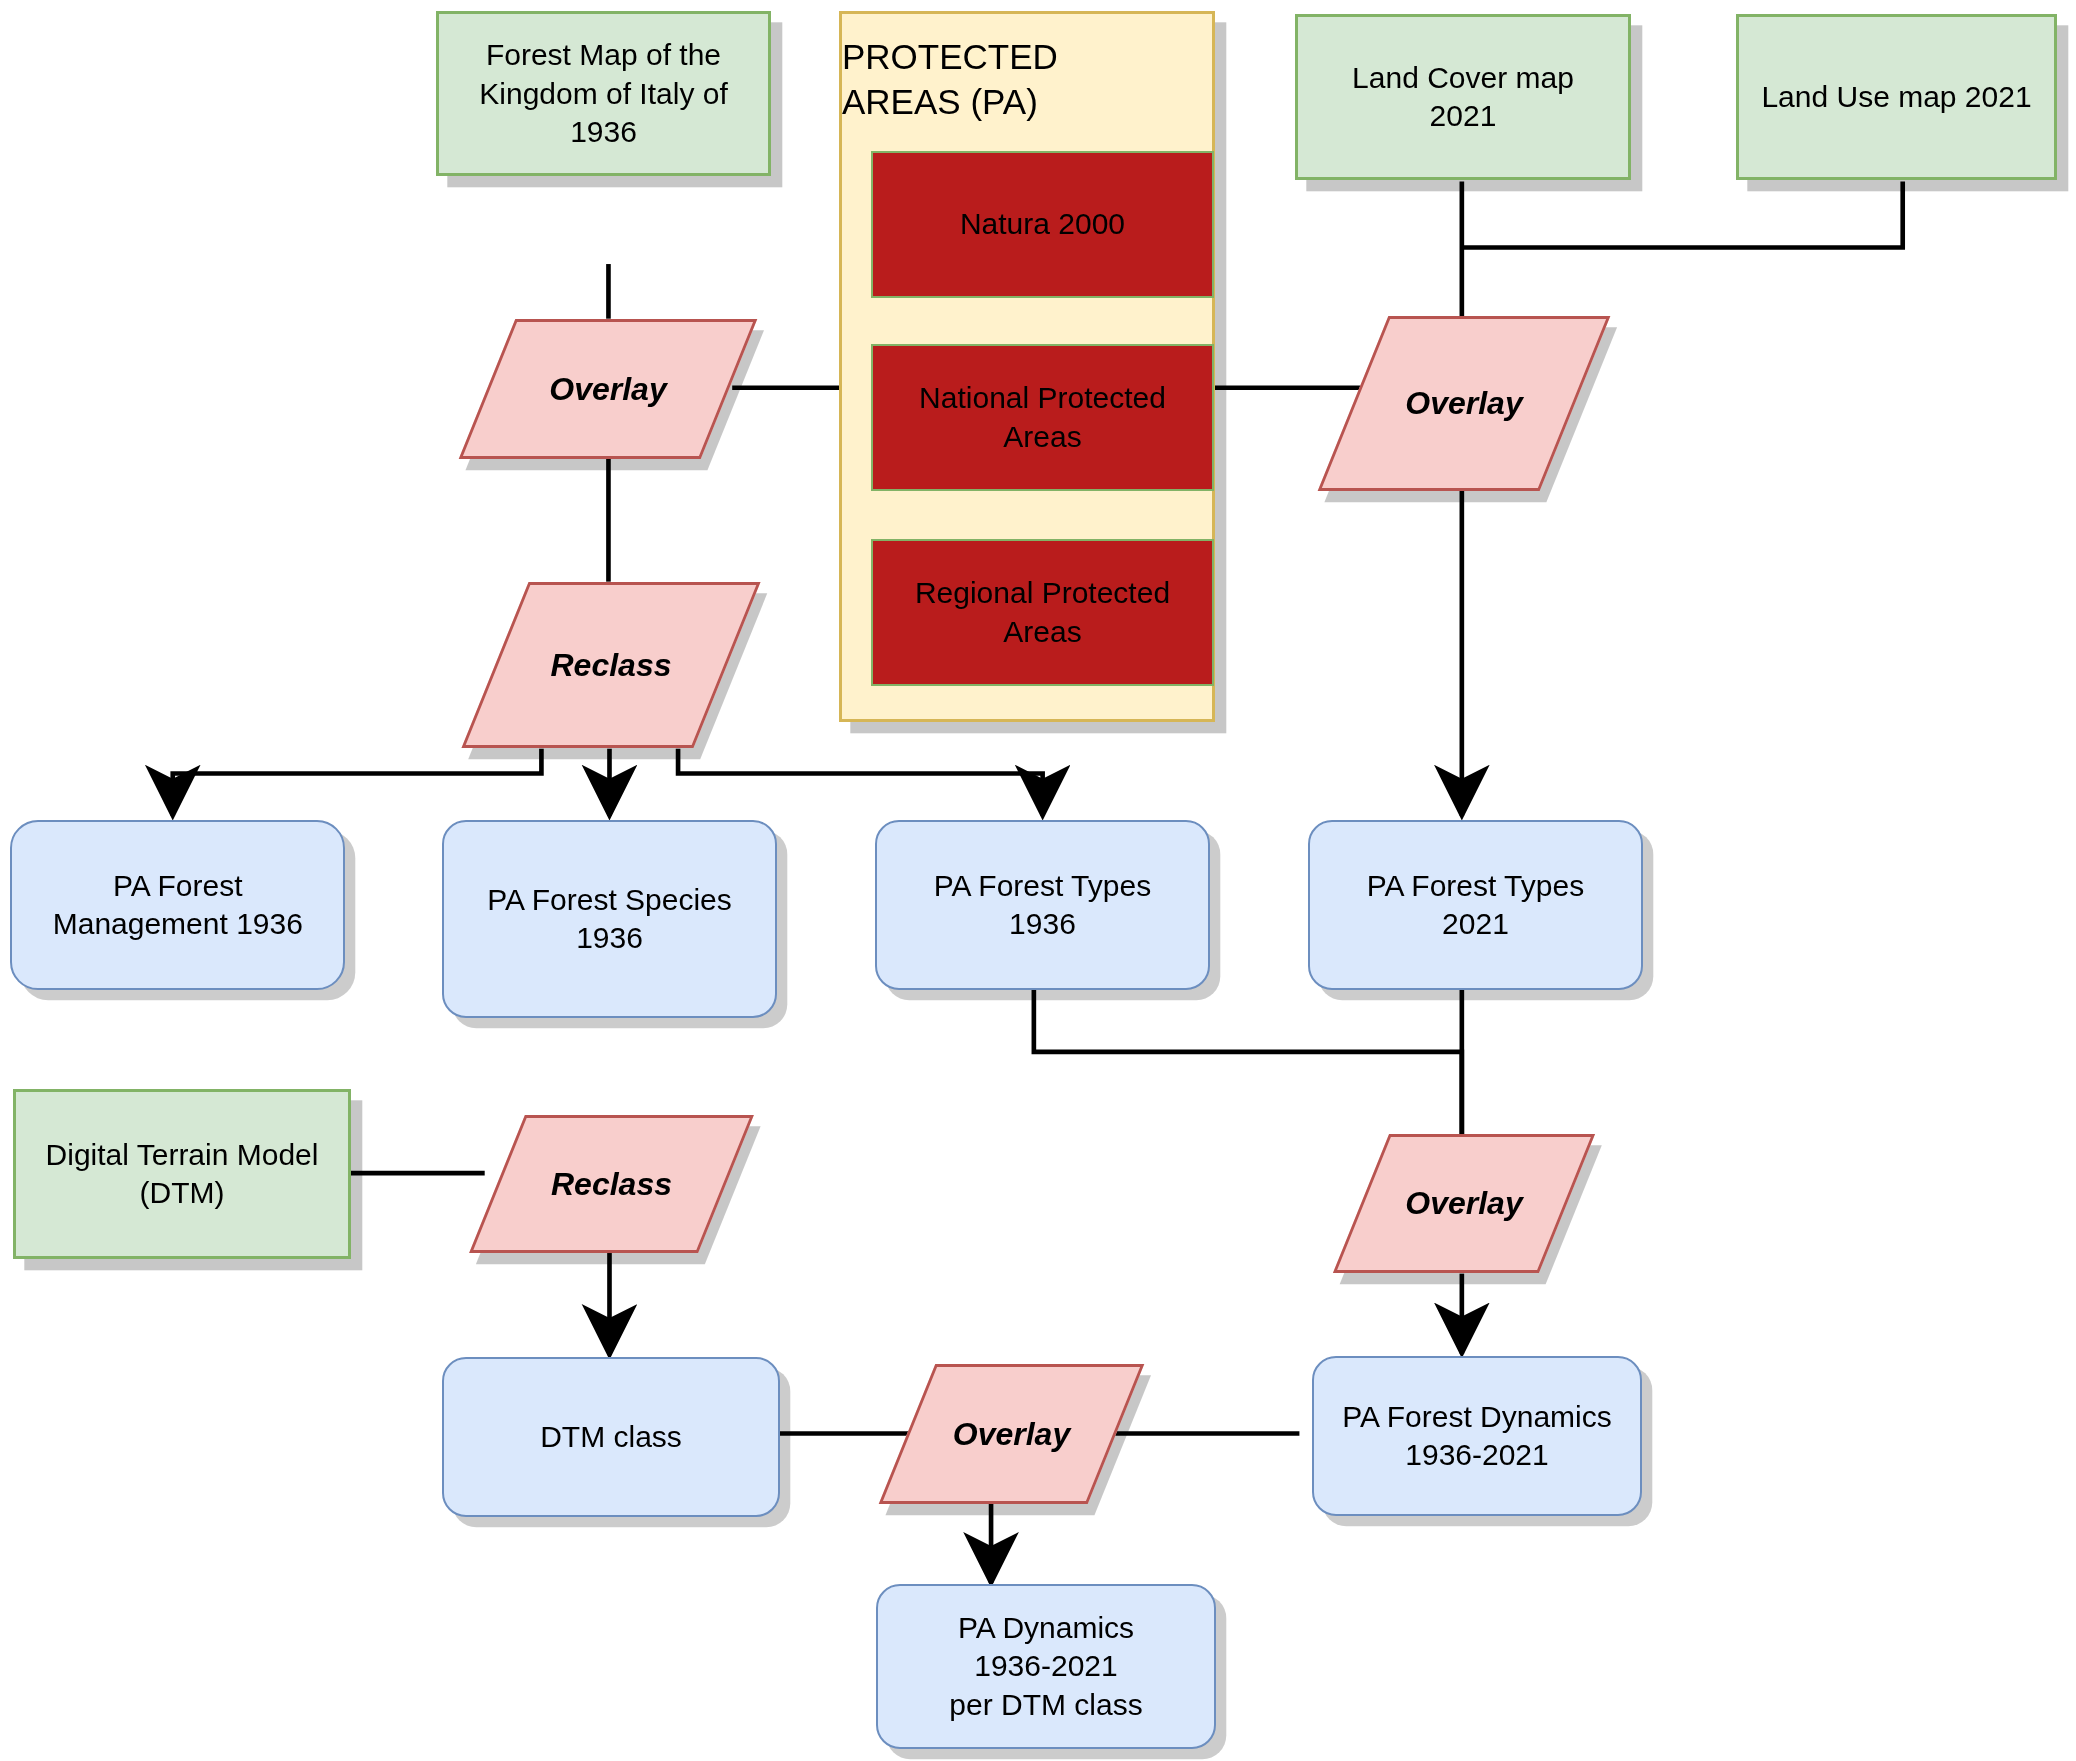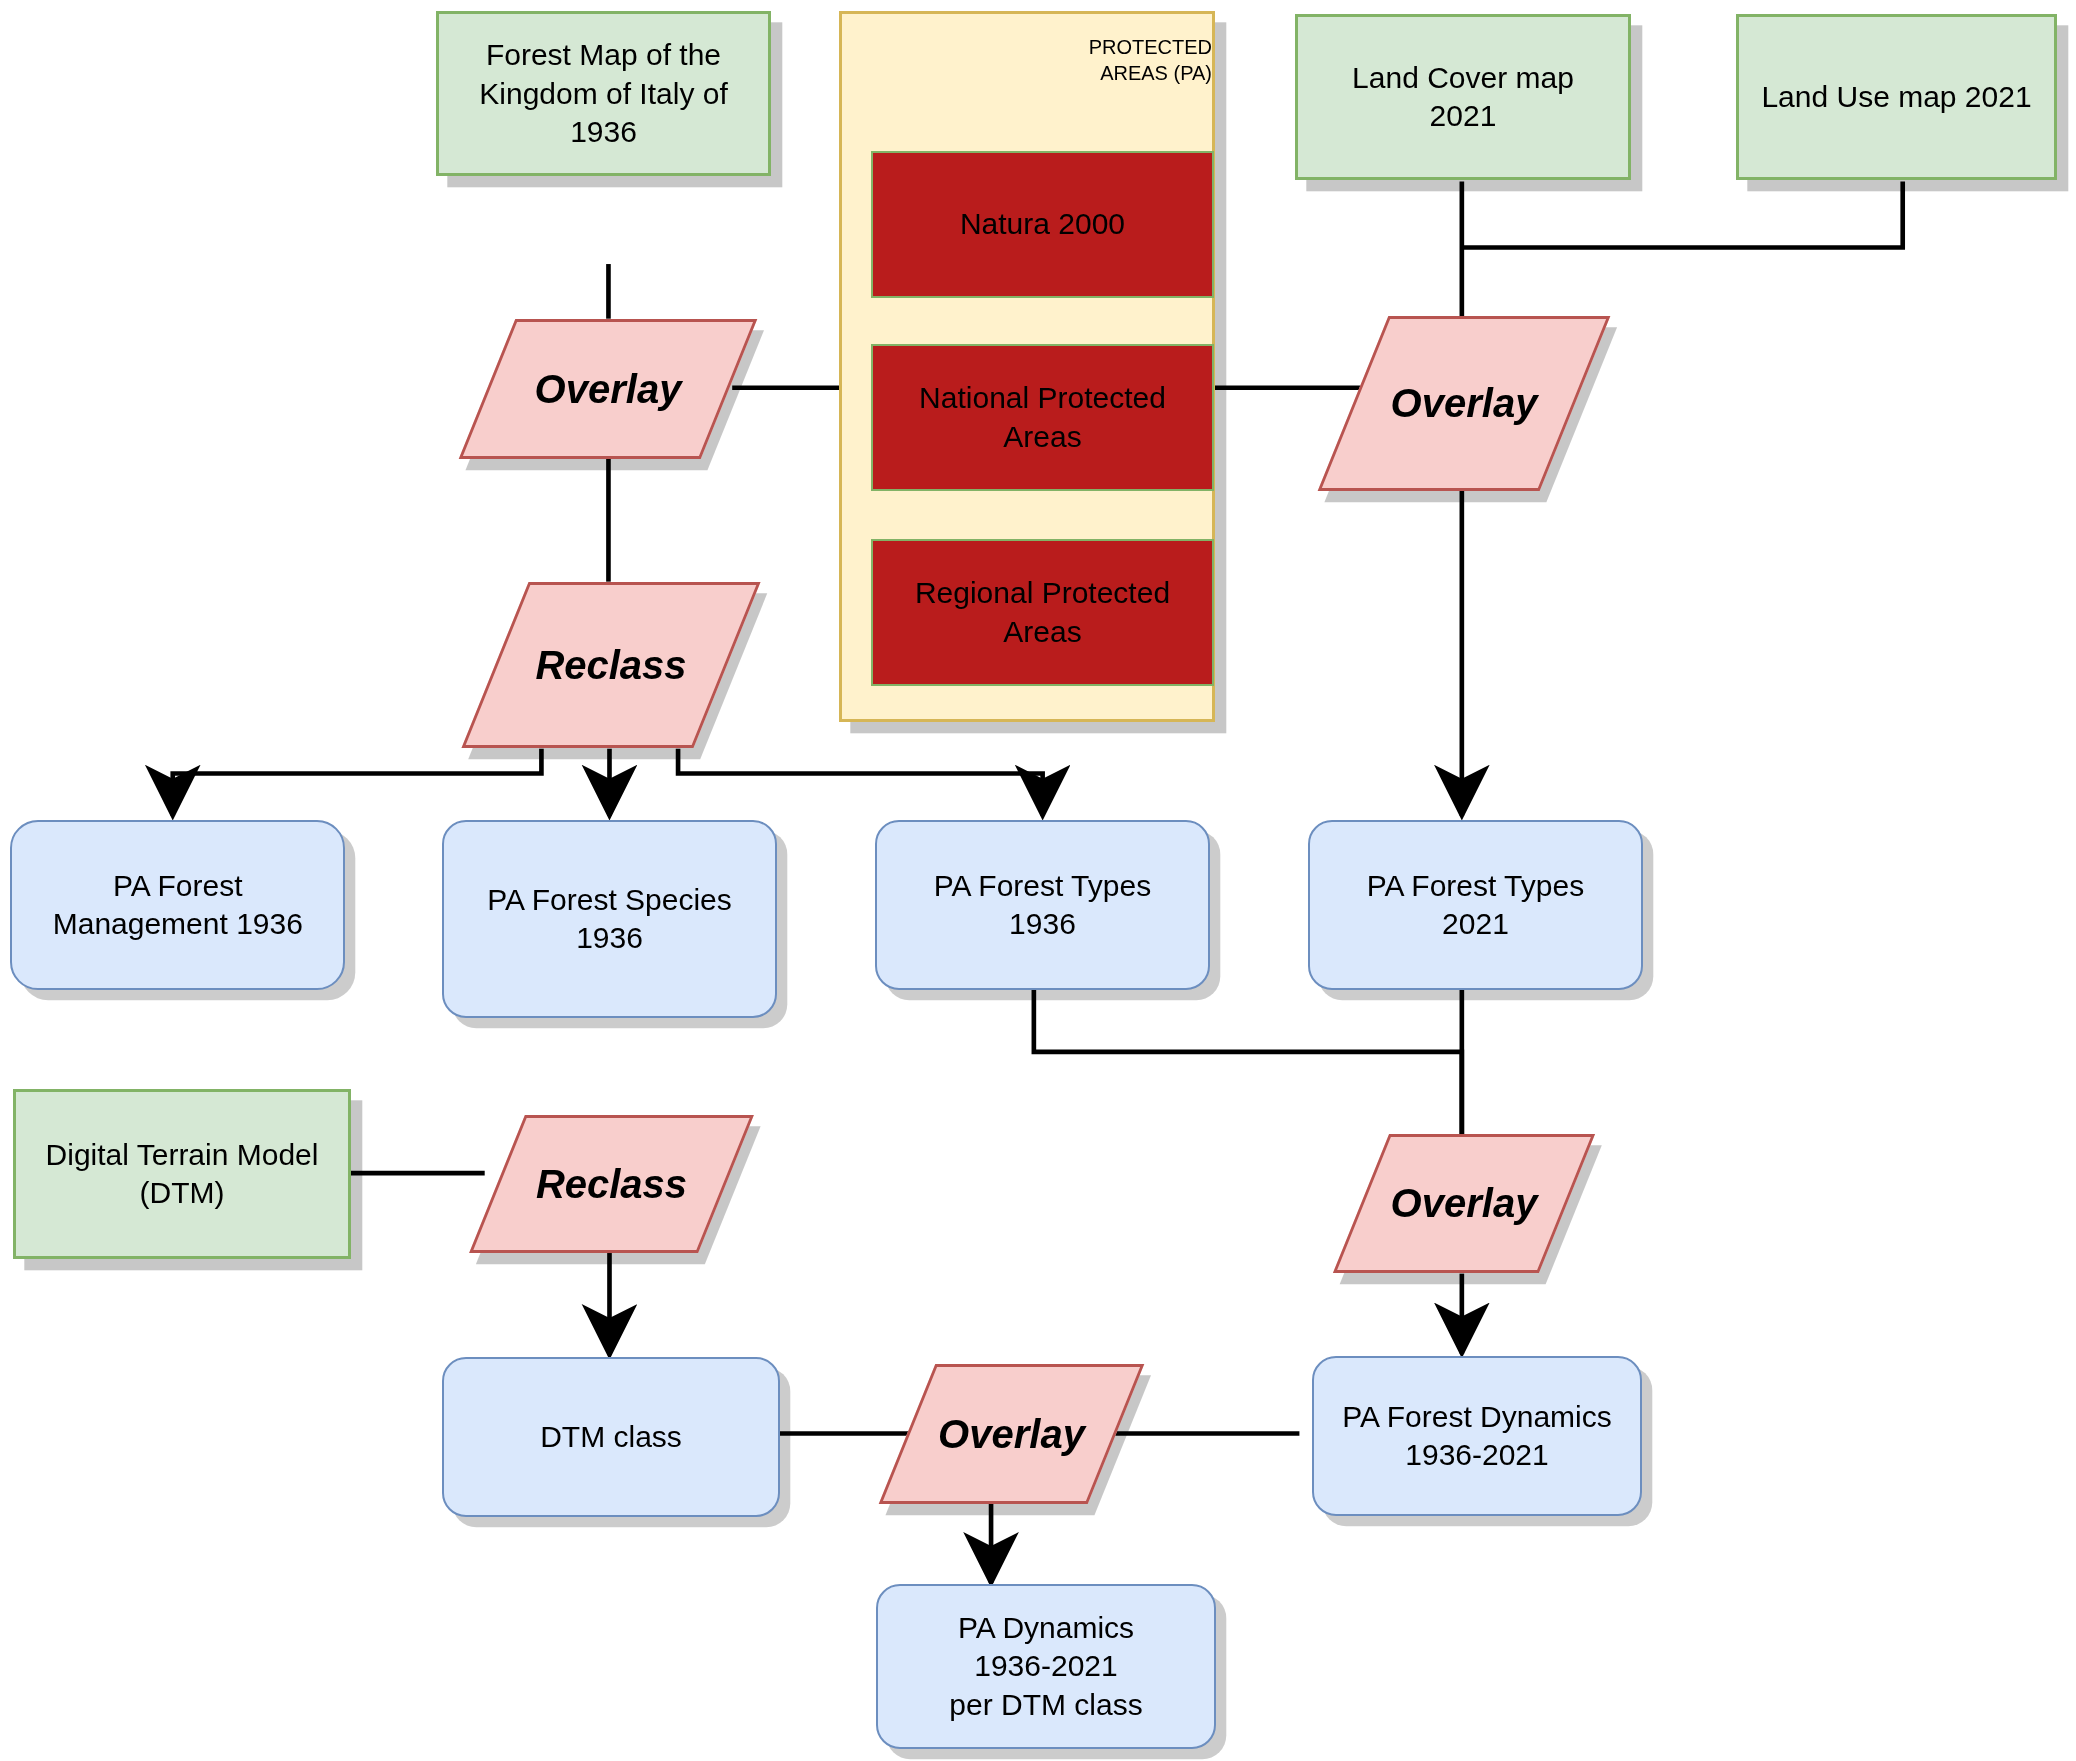--- a/index.html
+++ b/index.html
@@ -59,22 +59,22 @@
     background-color: #fff2cc;
     border: 3.1px solid #d6b656;
     box-shadow: 11.3px 11.3px 0 rgba(0,0,0,0.22);
     display: block;
   }
   .group-title {
     position: absolute;
     left: 0;
     right: 0;
     top: 19.6px;
-    text-align: right;
-    font-size: 20px;
+    text-align: left;
+    font-size: 35px;
     color: #000000;
     line-height: 1.3;
     white-space: pre-line;
   }
   
   .box-blue {
     background: #dae8fc;
     border: 2.6px solid #6c8ebf;
     border-radius: 24px;
     font-size: 30px;
@@ -97,21 +97,21 @@
     box-sizing: border-box;
   }
   .proc-label {
     position: absolute;
     left: 0; top: 0;
     width: 100%;
     height: 100%;
     display: flex;
     align-items: center;
     justify-content: center;
-    font-size: 40px;
+    font-size: 32px;
     font-weight: bold;
     font-style: italic;
     color: #000000;
   }
 </style>
 </head>
 <body>
 
 <div id="stage">
 

